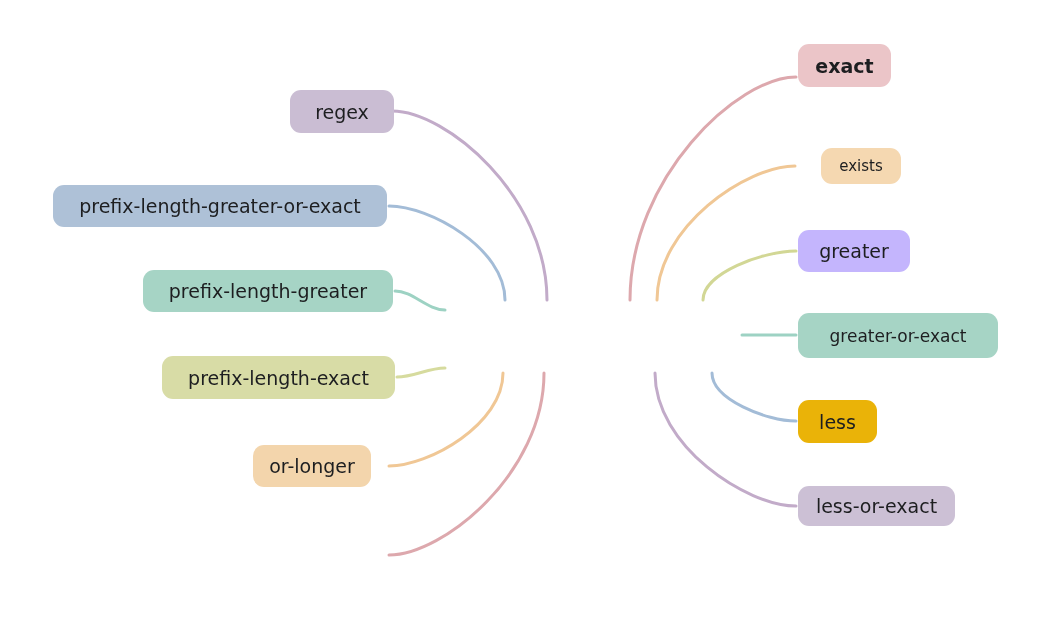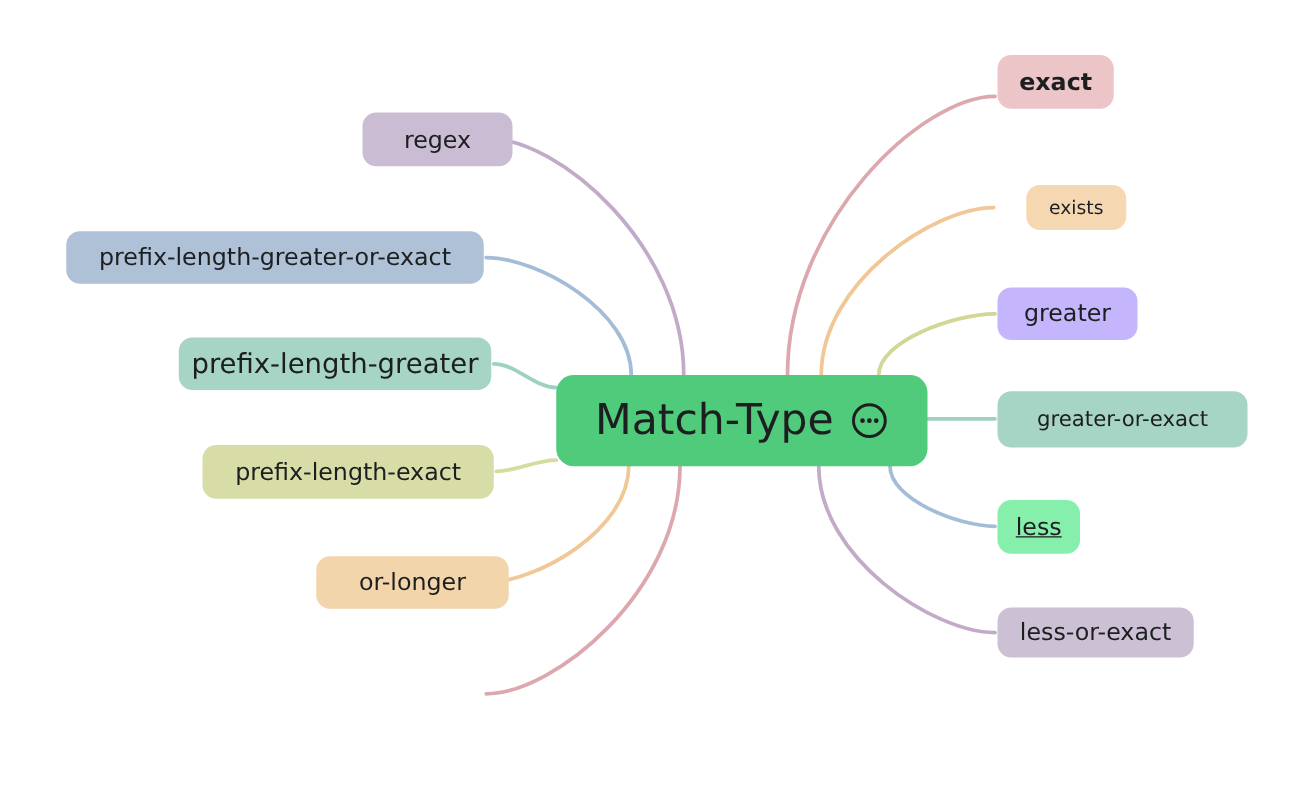--- a/index.html
+++ b/index.html
@@ -45,57 +45,46 @@
       <path d="M 503 373 C 503 424.15, 428.9 466, 389 466" stroke="#f0c795"></path>
       <path d="M 544 373 C 544 473.1, 443.25 555, 389 555" stroke="#dda8ad"></path>
       <path d="M 630 300 C 630 177.35, 737.9 77, 796 77" stroke="#dda8ad"></path>
       <path d="M 657 300 C 657 226.3, 746.7 166, 795 166" stroke="#f0c795"></path>
       <path d="M 703 300 C 703 273.05, 763.45 251, 796 251" stroke="#d2d795"></path>
       <path d="M 742 335 C 760.9 335, 777.1 335, 796 335" stroke="#9dd2c3"></path>
       <path d="M 712 373 C 712 399.4, 766.6 421, 796 421" stroke="#a3bcd7"></path>
       <path d="M 655 373 C 655 446.15, 746.65 506, 796 506" stroke="#c2abc9"></path>
     </svg>
 
-  <div class="node root" id="root-node" style="left: 445px; top: 300px; width: 297px; height: 73px; background: rgb(80, 202, 123); color: rgb(29, 30, 32);">
-    <span class="root-label">Match-Type</span>
-    <span class="root-icon">
-      <svg viewBox="0 0 30 30" width="31" height="31">
-        <circle cx="15" cy="15" r="12.3" fill="none" stroke="#1d1e20" stroke-width="2.3"></circle>
-        <circle cx="9.7" cy="15" r="1.8" fill="#1d1e20"></circle>
-        <circle cx="15" cy="15" r="1.8" fill="#1d1e20"></circle>
-        <circle cx="20.3" cy="15" r="1.8" fill="#1d1e20"></circle>
-      </svg>
-    </span>
-  </div>
-<div class="node" style="left: 290px; top: 90px; width: 120px; height: 43px; background: rgb(202, 189, 211); font-size: 19px;">
+<div class="node" style="left: 290px; top: 90px; width: 104px; height: 43px; background: rgb(202, 189, 211); font-size: 19px;">
       <span>regex</span>
     </div>
     <div class="node" style="left: 53px; top: 185px; width: 334px; height: 42px; background: rgb(174, 193, 215); font-size: 19px; align-items: center;">
       <span>prefix-length-greater-or-exact</span>
     </div>
-    <div class="node" style="left: 143px; top: 270px; width: 250px; height: 42px; background: rgb(166, 212, 197); font-size: 22px;">
+    <div class="node" style="left: 143px; top: 270px; width: 250px; height: 42px; background: rgb(166, 212, 197); font-size: 19px;">
       <span>prefix-length-greater</span>
     </div>
     <div class="node" style="left: 162px; top: 356px; width: 233px; height: 43px; background: rgb(216, 220, 166); font-size: 19px;">
       <span>prefix-length-exact</span>
     </div>
-    <div class="node" style="left: 253px; top: 445px; width: 154px; height: 42px; background: rgb(243, 213, 172); font-size: 19px; align-items: center;">
+    <div class="node" style="left: 253px; top: 445px; width: 118px; height: 42px; background: rgb(243, 213, 172); font-size: 19px; align-items: center;">
       <span>or-longer</span>
     </div>
     <div class="node" style="left: 798px; top: 44px; width: 93px; height: 43px; background: rgb(235, 197, 200); font-size: 19px; font-weight: bold;">
       <span>exact</span>
     </div>
     <div class="node" style="left: 797px; top: 148px; width: 80px; height: 36px; background: rgb(245, 216, 177); font-size: 15px; margin-left: 24px;">
       <span>exists</span>
     </div>
     <div class="node" style="left: 798px; top: 230px; width: 112px; height: 42px; background: #c4b5fd; font-size: 19px;">
       <span>greater</span>
     </div>
     <div class="node" style="left: 798px; top: 313px; width: 200px; height: 45px; background: rgb(166, 212, 197); font-size: 17px;">
       <span>greater-or-exact</span>
     </div>
-    <div class="node" style="left: 798px; top: 400px; width: 66px; height: 43px; background: #86efac; font-size: 19px; text-decoration: underline;">
+    <div class="node" style="left: 798px; top: 400px; width: 79px; height: 43px; background: #eab308; font-size: 19px;">
       <span>less</span>
     </div>
     <div class="node" style="left: 798px; top: 486px; width: 157px; height: 40px; background: rgb(204, 192, 213); font-size: 19px;">
       <span>less-or-exact</span>
     </div>
   </div>
 
 </body></html>

